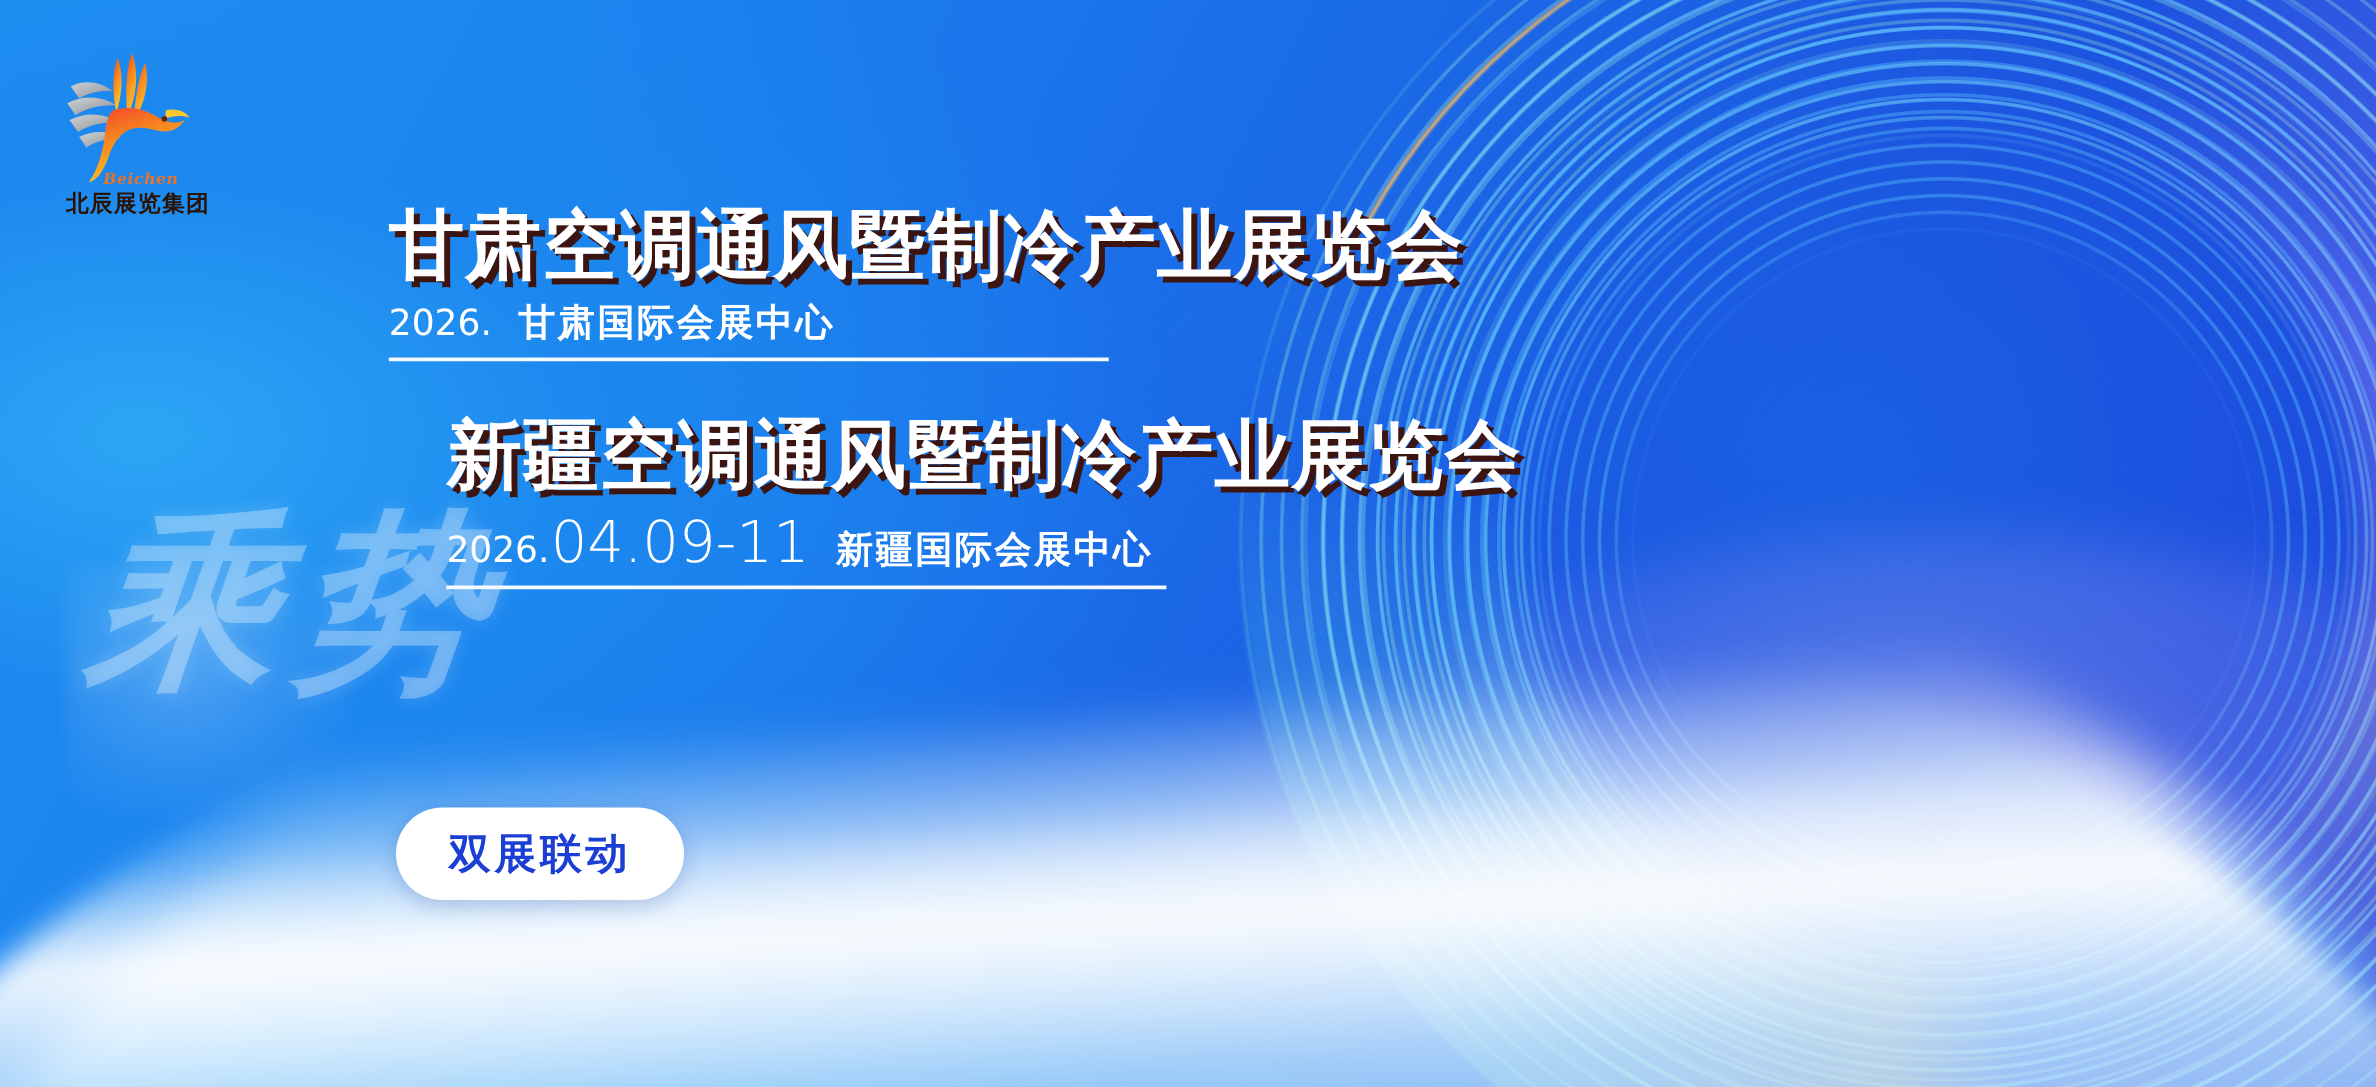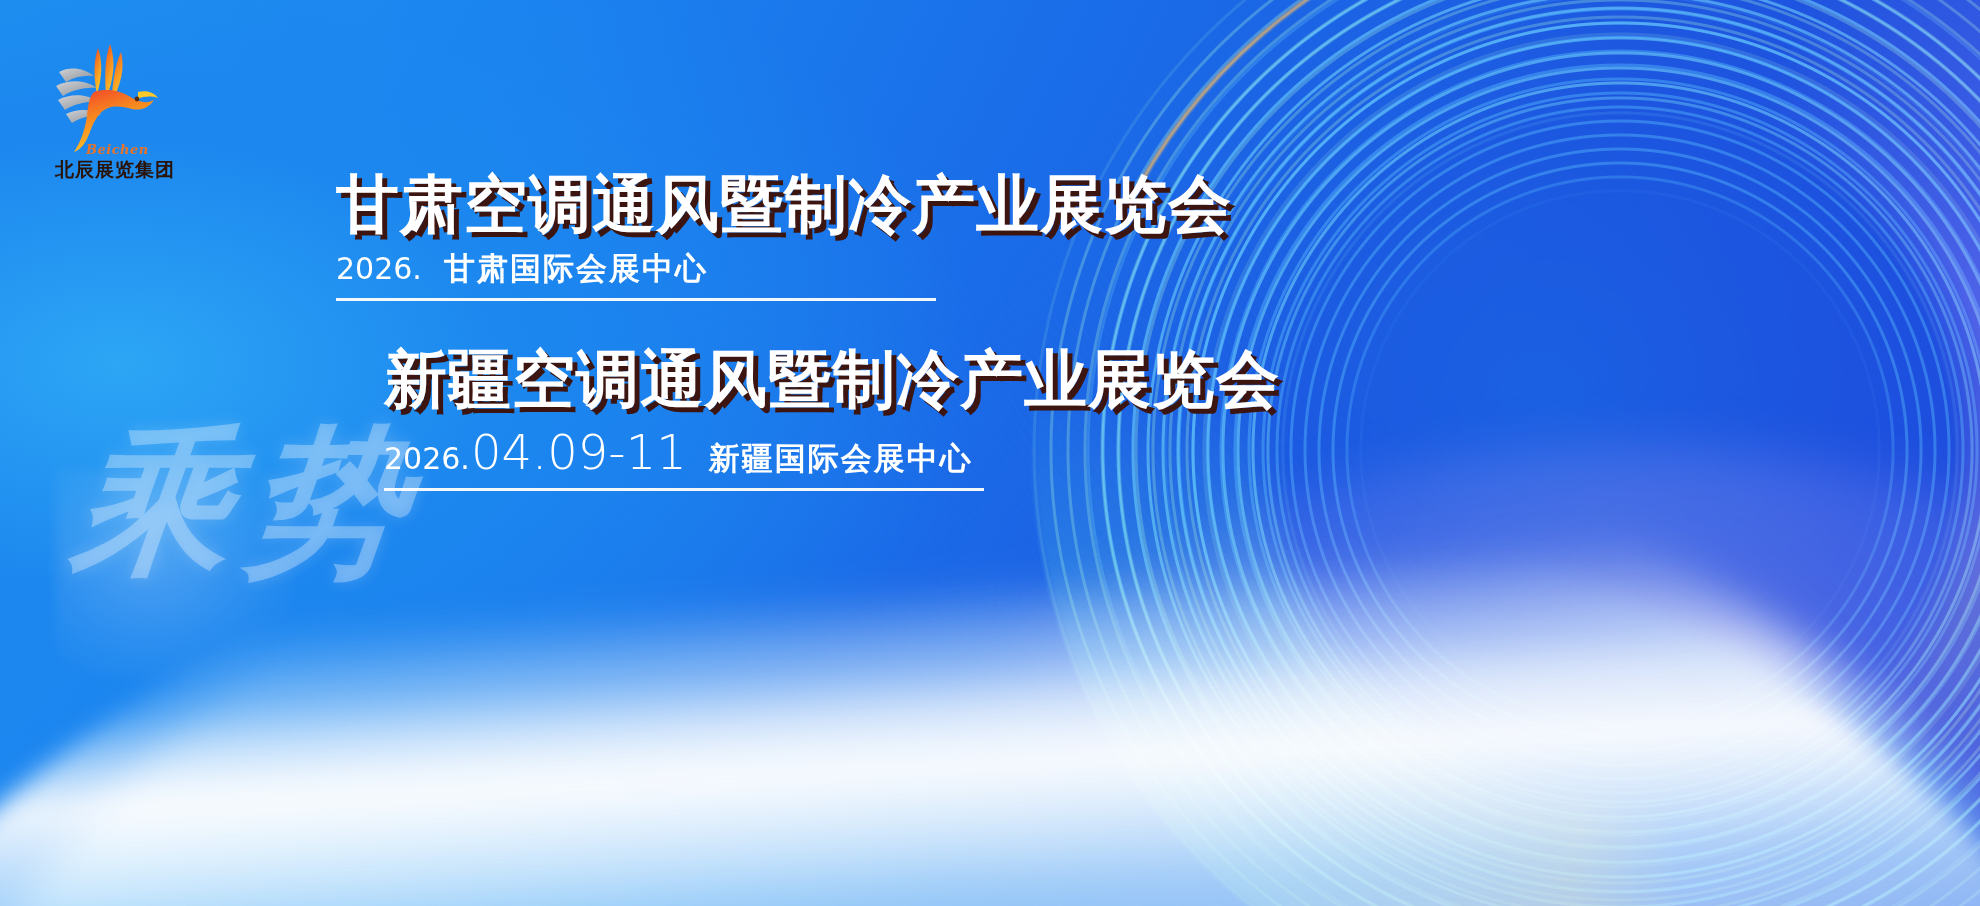--- a/index.html
+++ b/index.html
@@ -184,21 +184,21 @@
 
   .year {
     position:absolute; left:148px; top:78px;
     font-family:"DejaVu Sans", sans-serif;
     font-size:74px; font-weight:900; font-style:italic;
     color:#ffffff; letter-spacing:1px;
     text-shadow:5px 6px 0 #3d1510, 0 0 2px rgba(61,21,16,0.6);
   }
 
   
-  .content { position:absolute; left:336px; top:168px; width:1000px; }
+  .content { position:absolute; left:324px; top:168px; width:1000px; }
 
   .evt { margin-bottom:4px; }
 
   .evt-title {
     font-family:"DejaVu Sans", sans-serif;
     font-size:63px; font-weight:900; color:#ffffff;
     letter-spacing:1px; line-height:1.18;
     white-space:nowrap;
     text-shadow:5px 5px 0 #3d1510;
   }
@@ -308,14 +308,15 @@
       <div class="evt-title">新疆空调通风暨制冷产业展览会</div>
       <div class="evt-sub">
         <span class="evt-year">2026.</span>
         <span class="evt-date">04.09-11</span>
         <span class="evt-venue">新疆国际会展中心</span>
       </div>
     </div>
 
   </div>
 
+  <div class="pill">双展联动</div>
 
 </div>
 
 </body></html>

